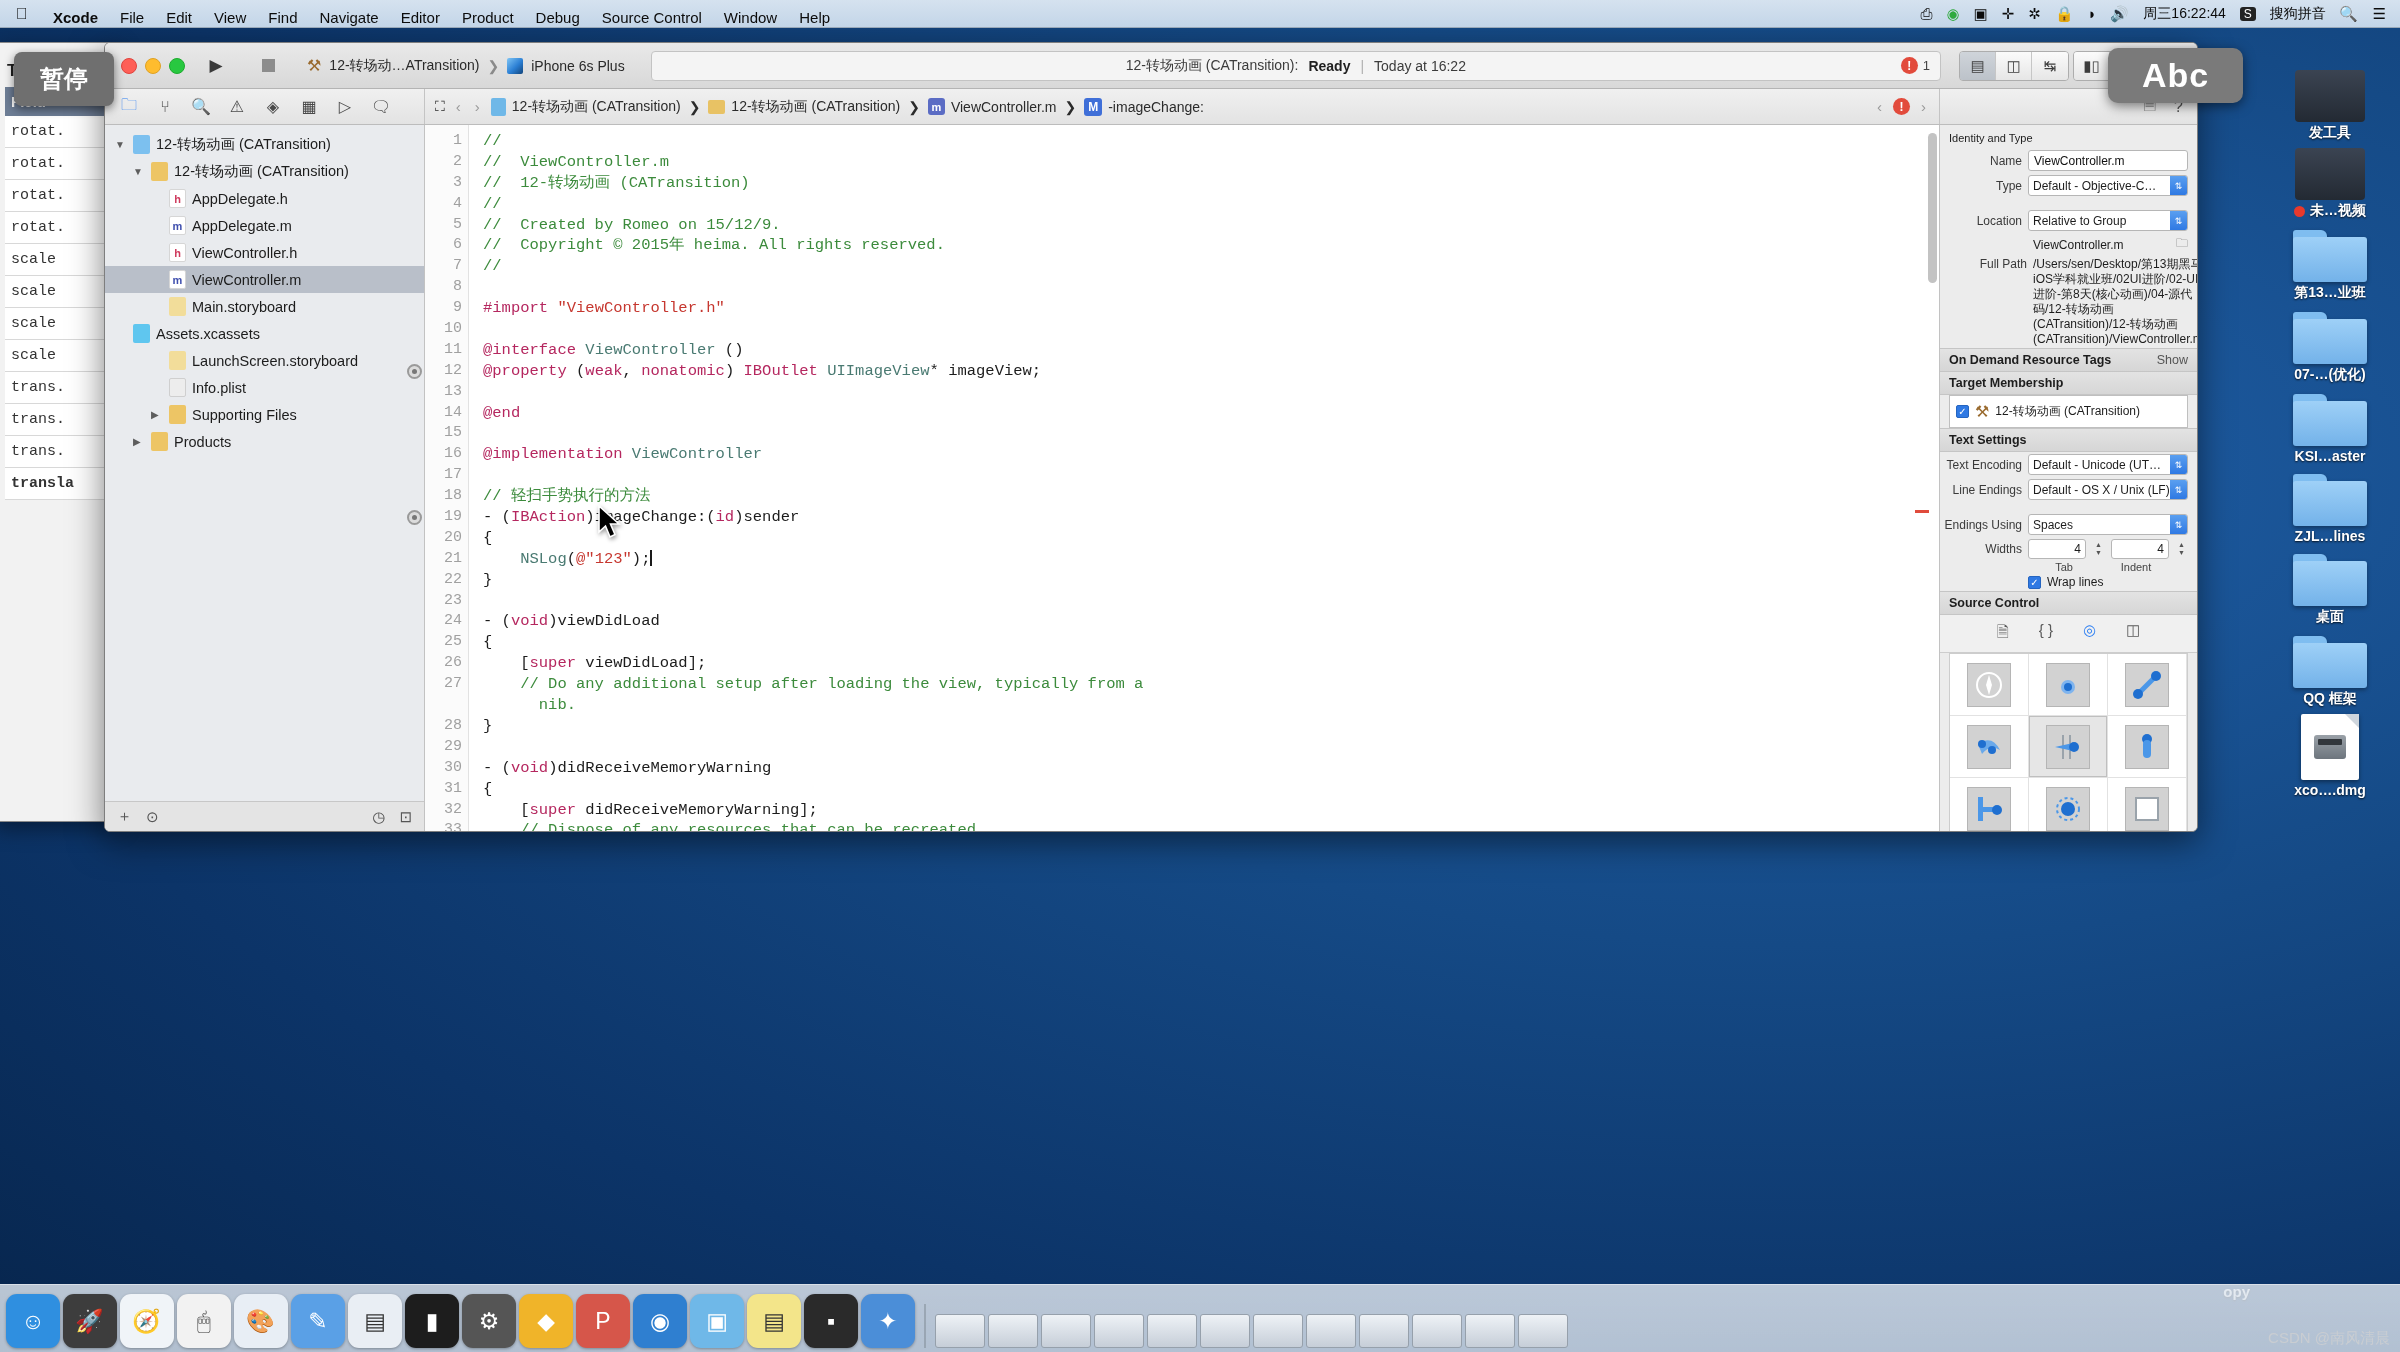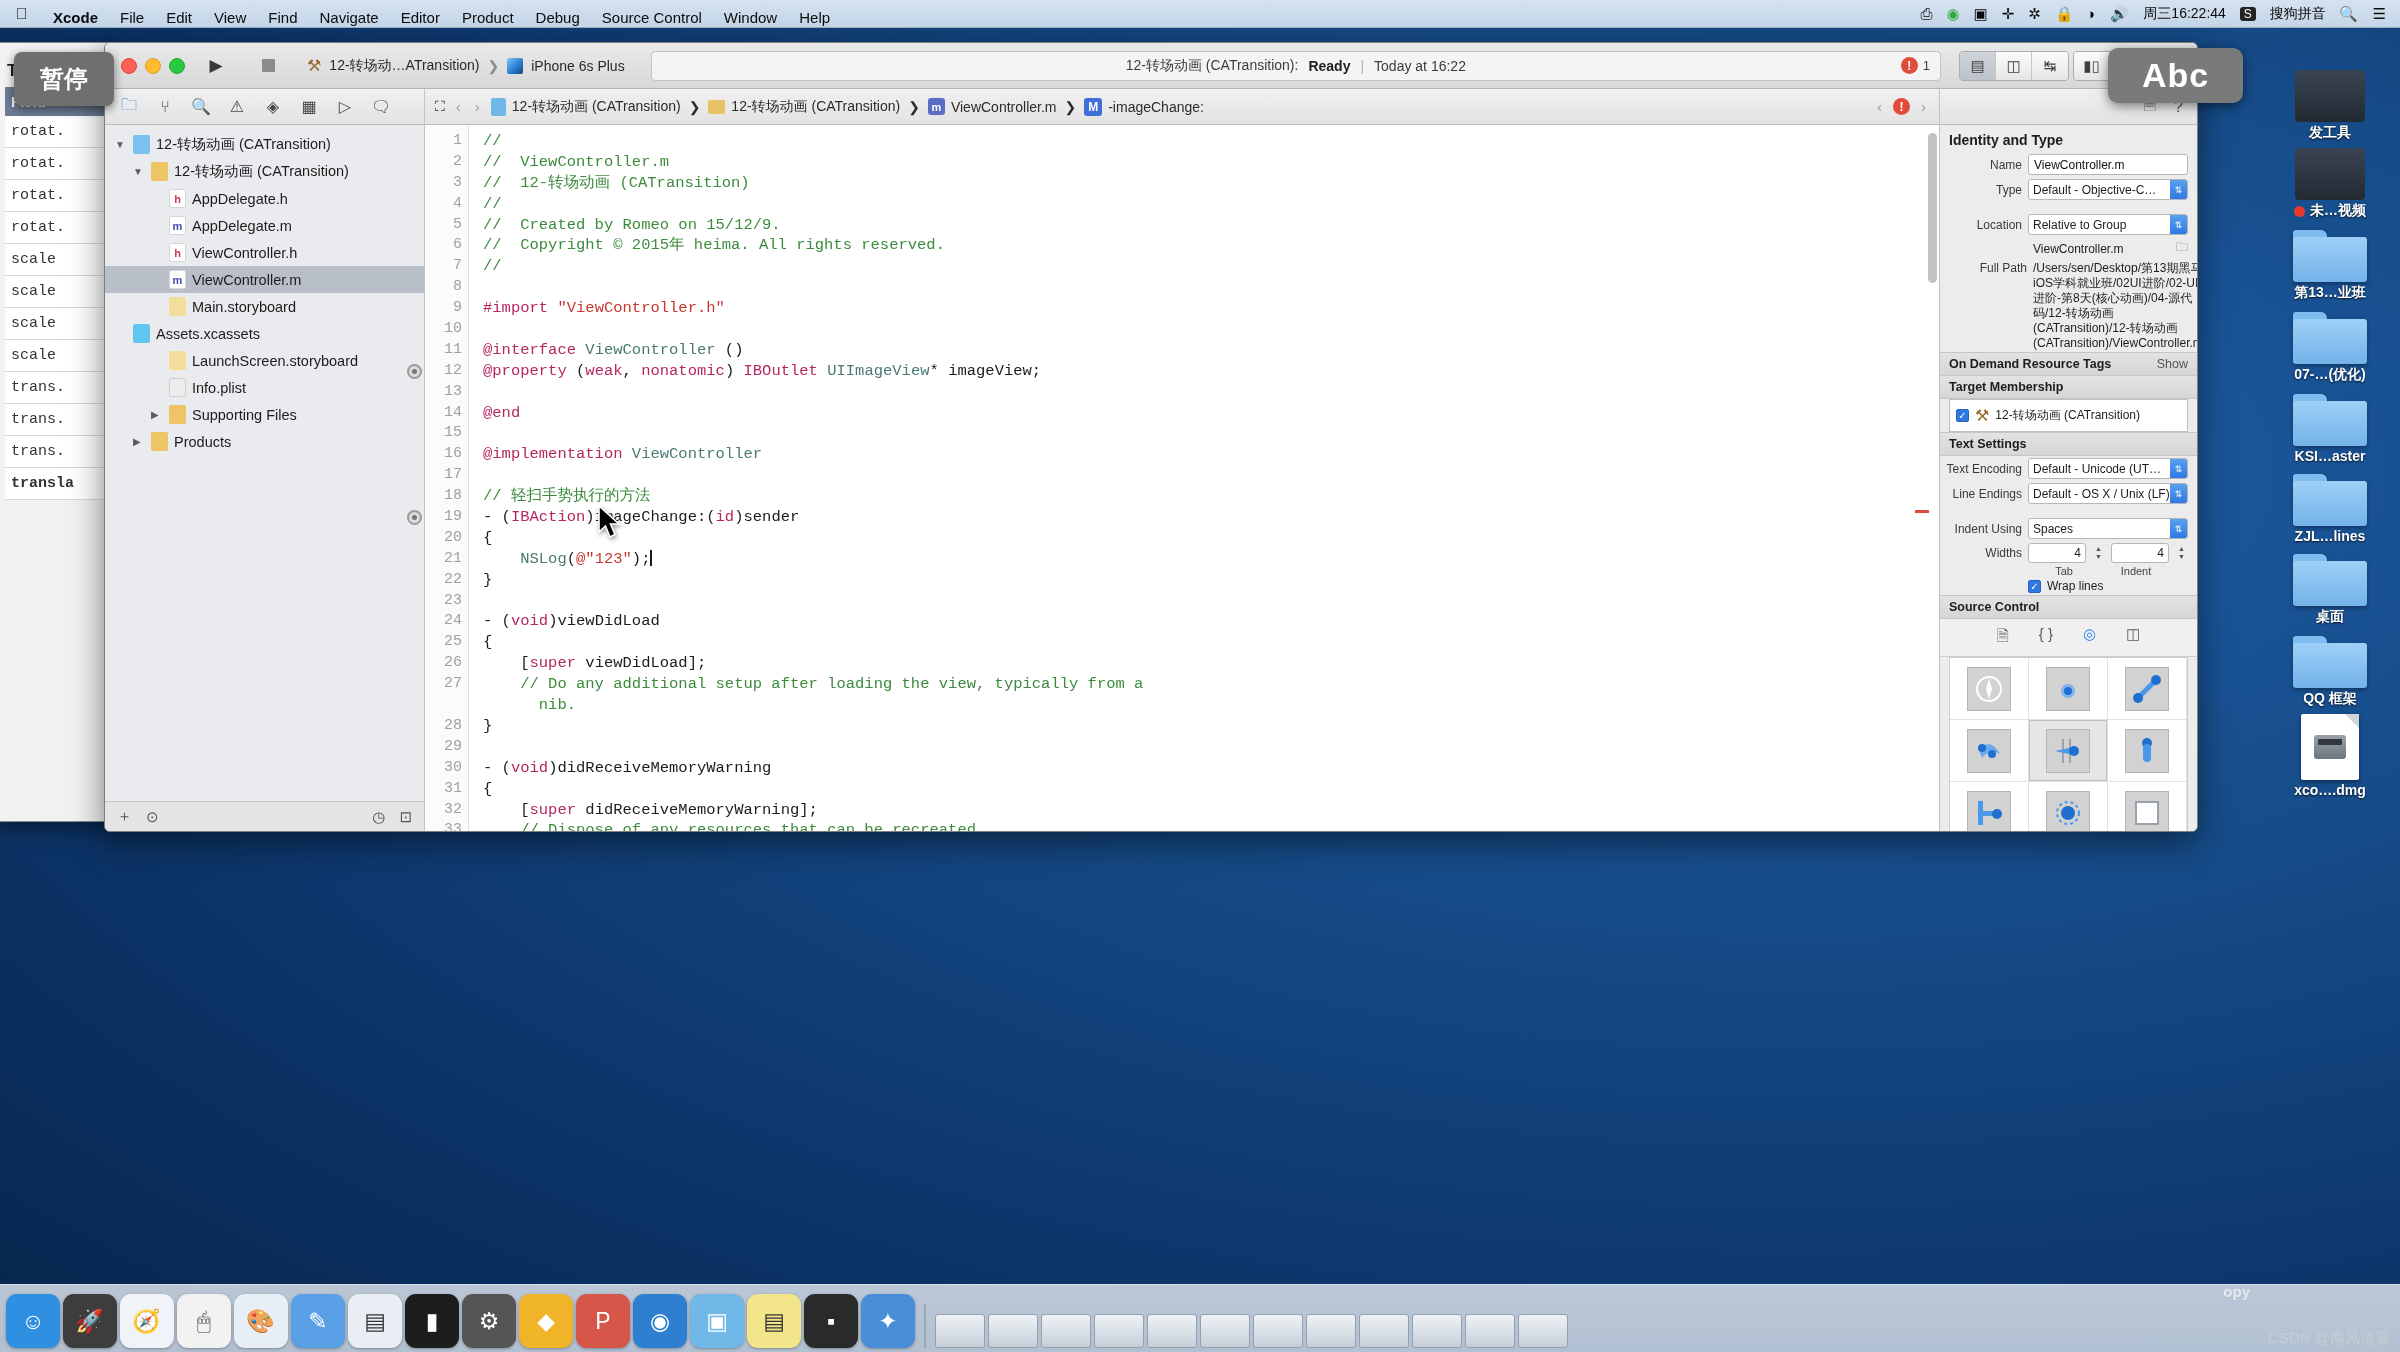--- a/index.html
+++ b/index.html
@@ -206,21 +206,21 @@
      background:#c3c3c3; border-radius:5px;}
   .caret{ display:inline-block; width:1.5px; height:16px; background:#1a1a1a;
      vertical-align:-3px; }
   .cursor-arrow{ position:absolute; left:172px; top:380px; width:0;height:0; z-index:8;}
   .cursor-arrow svg{ filter:drop-shadow(1px 2px 2px rgba(0,0,0,.4)); }
   .redmark{ position:absolute; right:10px; top:385px; width:14px; height:3px; background:#e04b3c;}
 
   
   .inspector{ width:258px; background:#ececec; border-left:1px solid #c2c2c2;
      display:flex; flex-direction:column; min-height:0; font-size:12px; color:#1d1d1d;}
-  .insp-section{ padding:7px 9px 4px 9px; font-weight:bold; font-size:14px; }
+  .insp-section{ padding:7px 9px 4px 9px; font-weight:normal; font-size:11px; }
   .insp-row{ display:flex; align-items:center; gap:6px; padding:2px 9px 2px 4px; }
   .insp-lab{ width:78px; text-align:right; color:#3a3a3a; font-size:12px; flex:none;}
   .fld{ flex:1; height:21px; background:#fff; border:1px solid #b6b6b6; border-radius:3px;
      padding:0 5px; display:flex; align-items:center; font-size:12px; color:#111; overflow:hidden;
      white-space:nowrap;}
   .popfld{ flex:1; height:21px; background:#fff; border:1px solid #b6b6b6; border-radius:3px;
      display:flex; align-items:center; font-size:12px; overflow:hidden;}
   .popfld span{ padding:0 4px; white-space:nowrap; overflow:hidden; }
   .popbtn{ margin-left:auto; width:17px; height:100%; background:linear-gradient(#5a9ff0,#2f79e3);
      color:#fff; display:flex;align-items:center;justify-content:center; font-size:9px; flex:none;}
@@ -604,21 +604,21 @@
       </div>
       <div class="insp-row">
         <div class="insp-lab">Line Endings</div>
         <div class="popfld">
           <span>Default - OS X / Unix (LF)</span>
           <span class="popbtn">⇅</span>
         </div>
       </div>
       <div class="insp-divider"></div>
       <div class="insp-row">
-        <div class="insp-lab">Indent Using</div>
+        <div class="insp-lab">Endings Using</div>
         <div class="popfld">
           <span>Spaces</span>
           <span class="popbtn">⇅</span>
         </div>
       </div>
       <div class="insp-row">
         <div class="insp-lab">Widths</div>
         <div class="widthfld">4</div>
         <div class="stepper">
             <span>▲</span>

